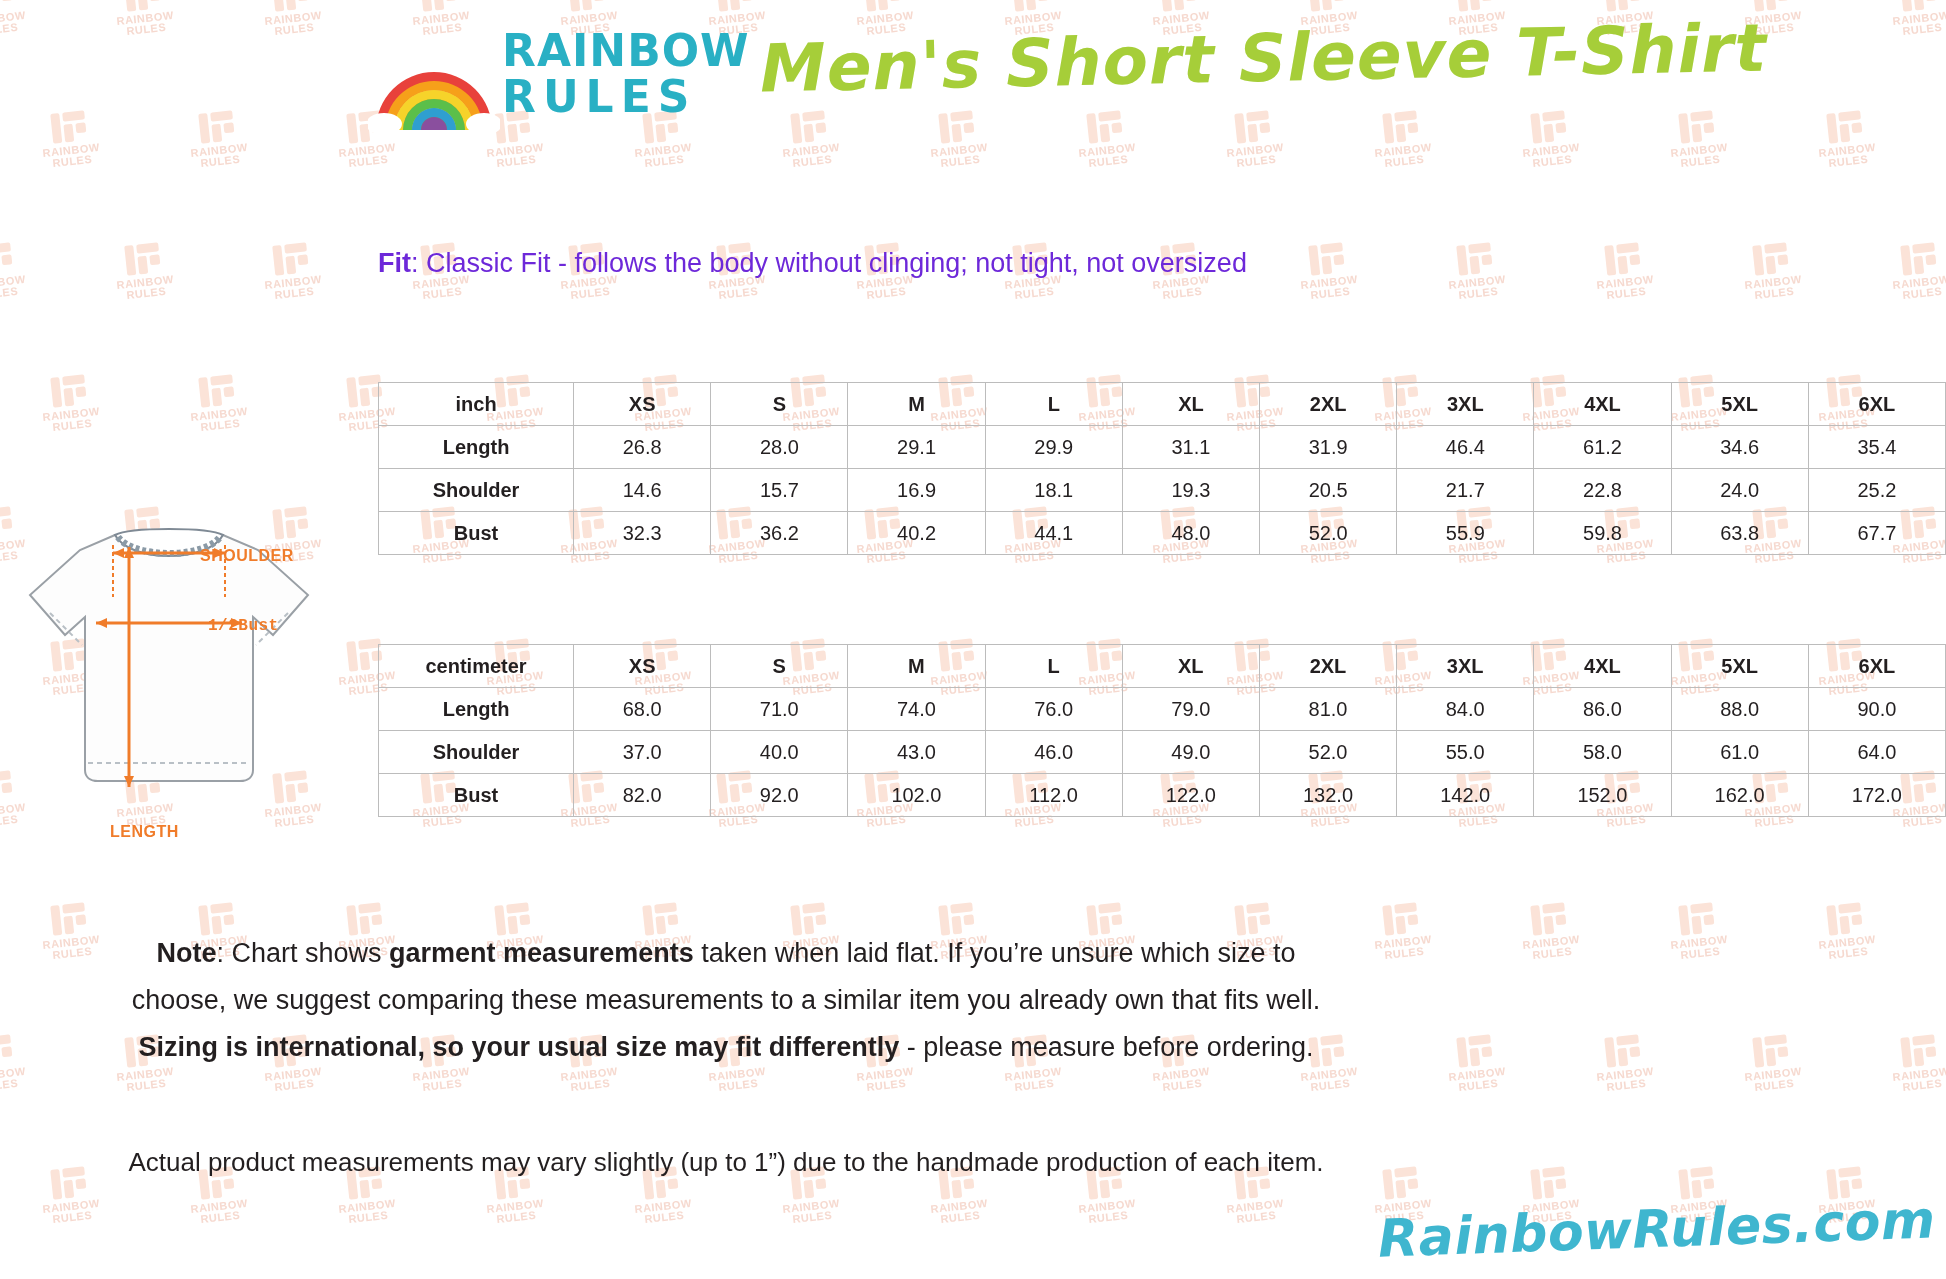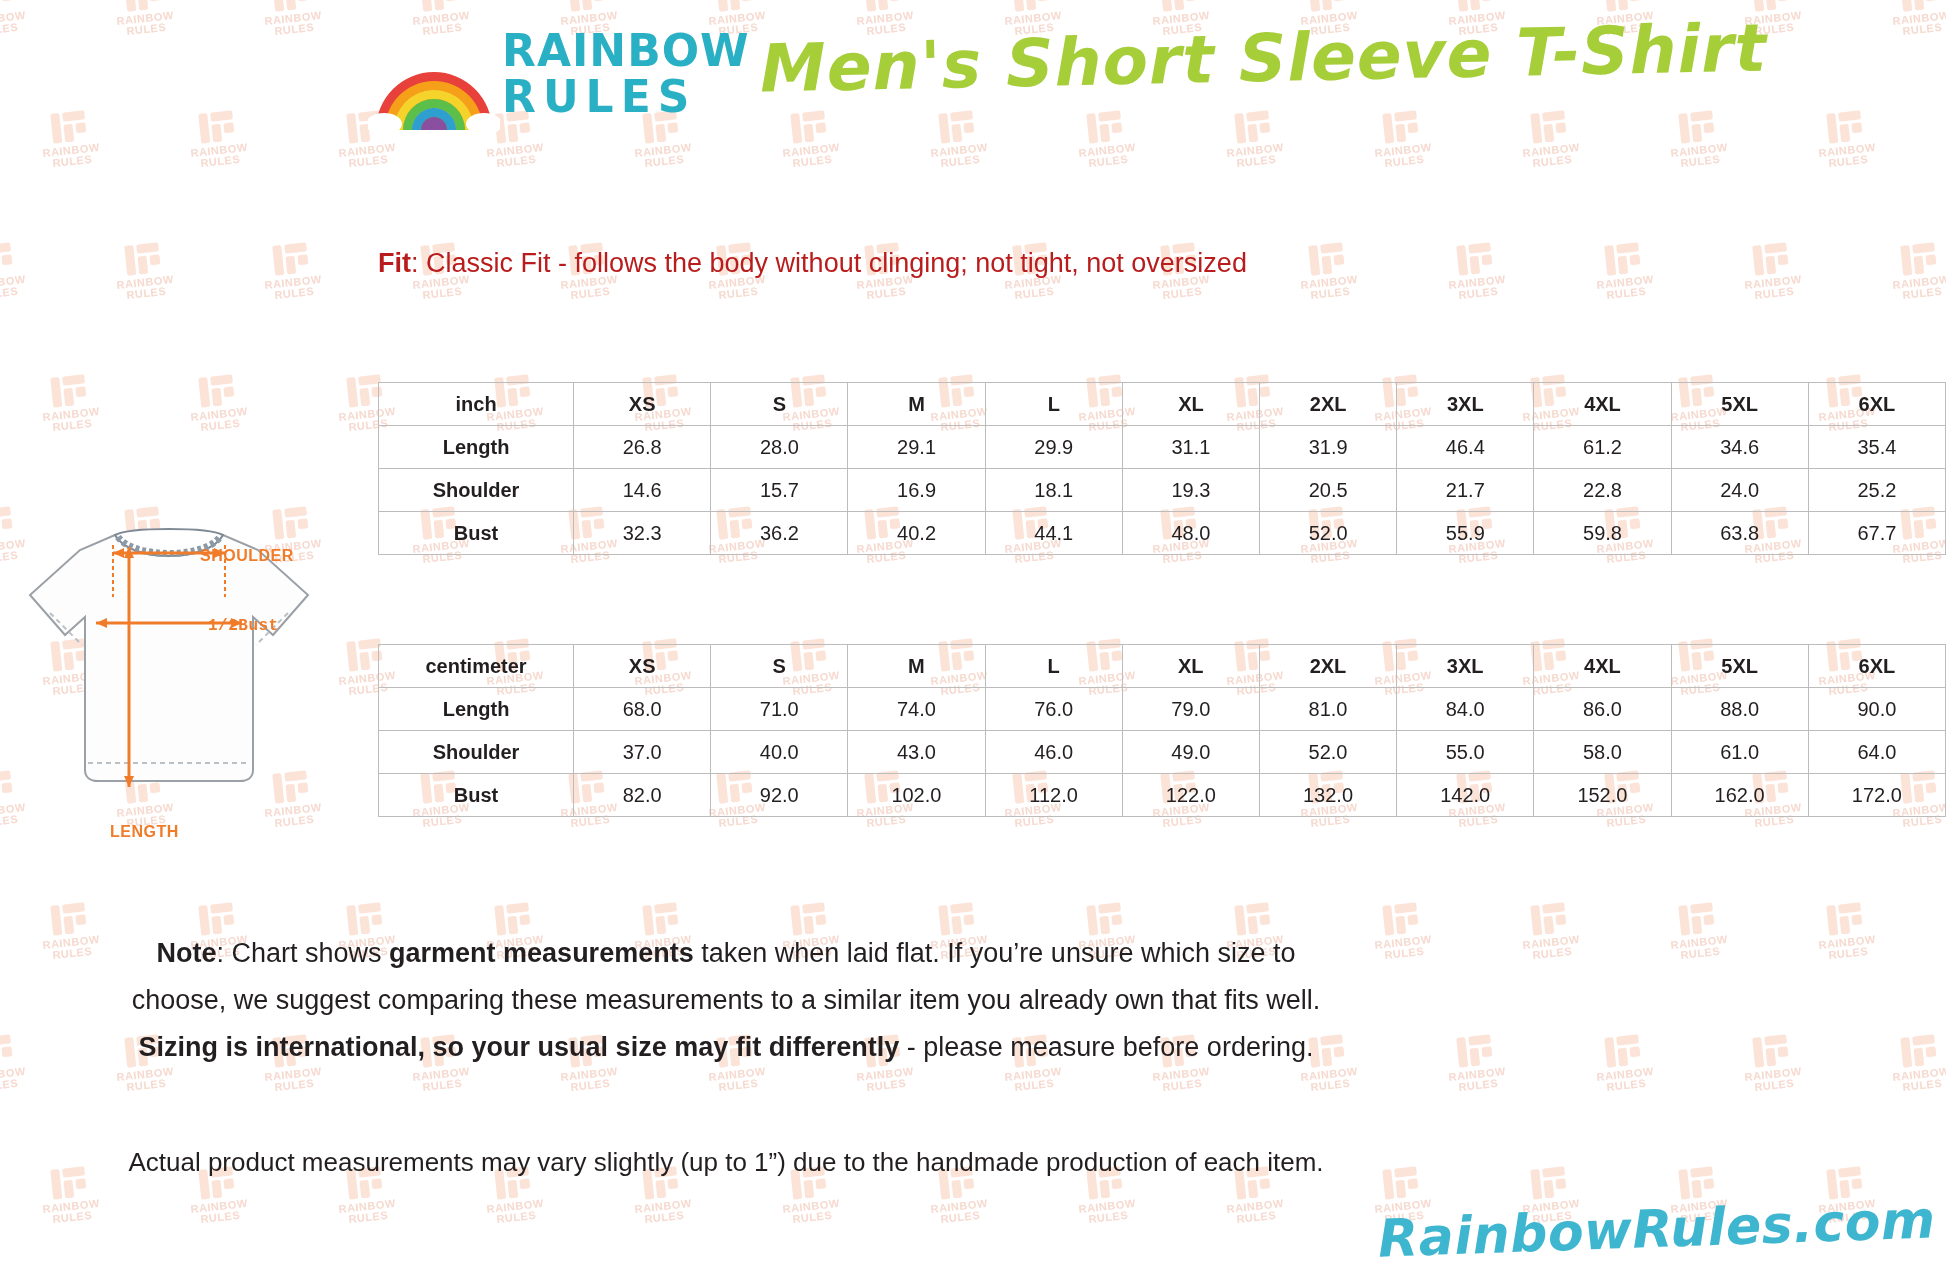--- a/index.html
+++ b/index.html
@@ -106,21 +106,21 @@
     transform: rotate(-1.2deg);
   }
 
   
   #fit-block {
     position: absolute;
     left: 378px;
     top: 242px;
     font-size: 27px;
     line-height: 42px;
-    color: #b91c1c;
+    color: #6d28d9;
   }
   #fit-block b { font-weight: bold; }
 
   
   #shirt-figure {
     position: absolute;
     left: 10px;
     top: 505px;
     width: 370px;
     height: 360px;

